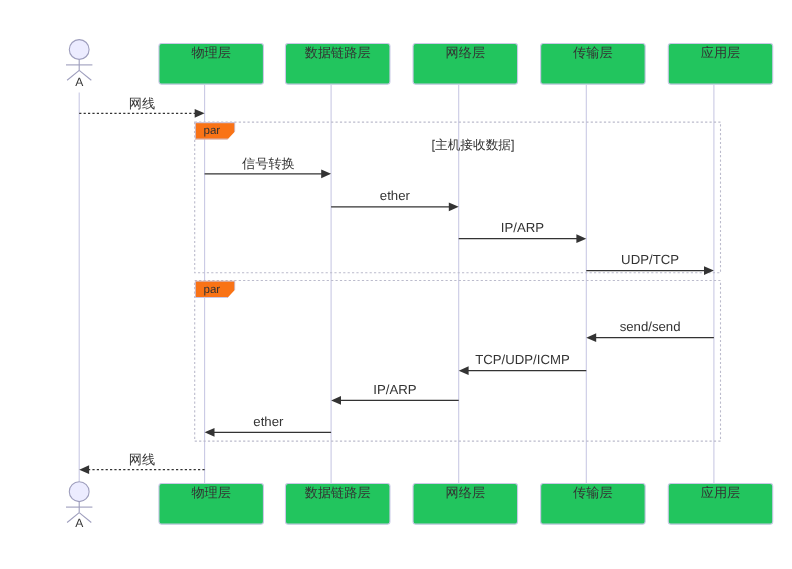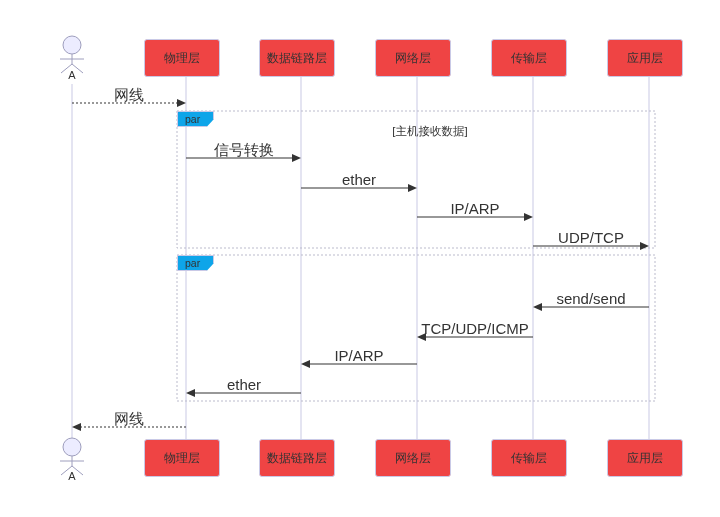--- a/index.html
+++ b/index.html
@@ -2,36 +2,36 @@
 <html><head>
 <meta charset="utf-8">
 <style>
   html,body{margin:0;padding:0;background:#ffffff;}
   .canvas{
     position:relative;width:720px;height:517px;background:#ffffff;overflow:hidden;
     font-family:"Liberation Sans","DejaVu Sans",sans-serif;color:#333333;
   }
   .layer-svg{position:absolute;left:0;top:0;}
   .pbox{
-    position:absolute;width:76px;height:38px;box-sizing:border-box;
-    background:#ef4444;border:1px solid #C9C9E6;border-radius:3px;
-    display:flex;align-items:center;justify-content:center;
+    position:absolute;width:96px;height:38px;box-sizing:border-box;
+    background:#22c55e;border:1px solid #C9C9E6;border-radius:3px;
+    display:flex;align-items:flex-start;justify-content:center;
     font-size:12px;color:#333333;white-space:nowrap;
   }
   .msg{
     position:absolute;width:140px;text-align:center;
-    font-size:15px;color:#333333;white-space:nowrap;
+    font-size:12px;color:#333333;white-space:nowrap;
   }
   .cond{
     position:absolute;width:240px;text-align:center;
     font-size:11.5px;font-weight:500;color:#333333;white-space:nowrap;
   }
   .parlabel{
     position:absolute;width:37px;height:16px;box-sizing:border-box;
-    background:#0ea5e9;border:1px solid #C9C9E6;
+    background:#f97316;border:1px solid #C9C9E6;
     font-size:10.5px;line-height:14px;padding-left:7px;color:#333333;
     clip-path:polygon(0 0,100% 0,100% 50%,80% 100%,0 100%);
   }
   .alabel{
     position:absolute;width:24px;text-align:center;
     font-size:11px;color:#333333;
   }
 </style>
 </head>
 <body>

